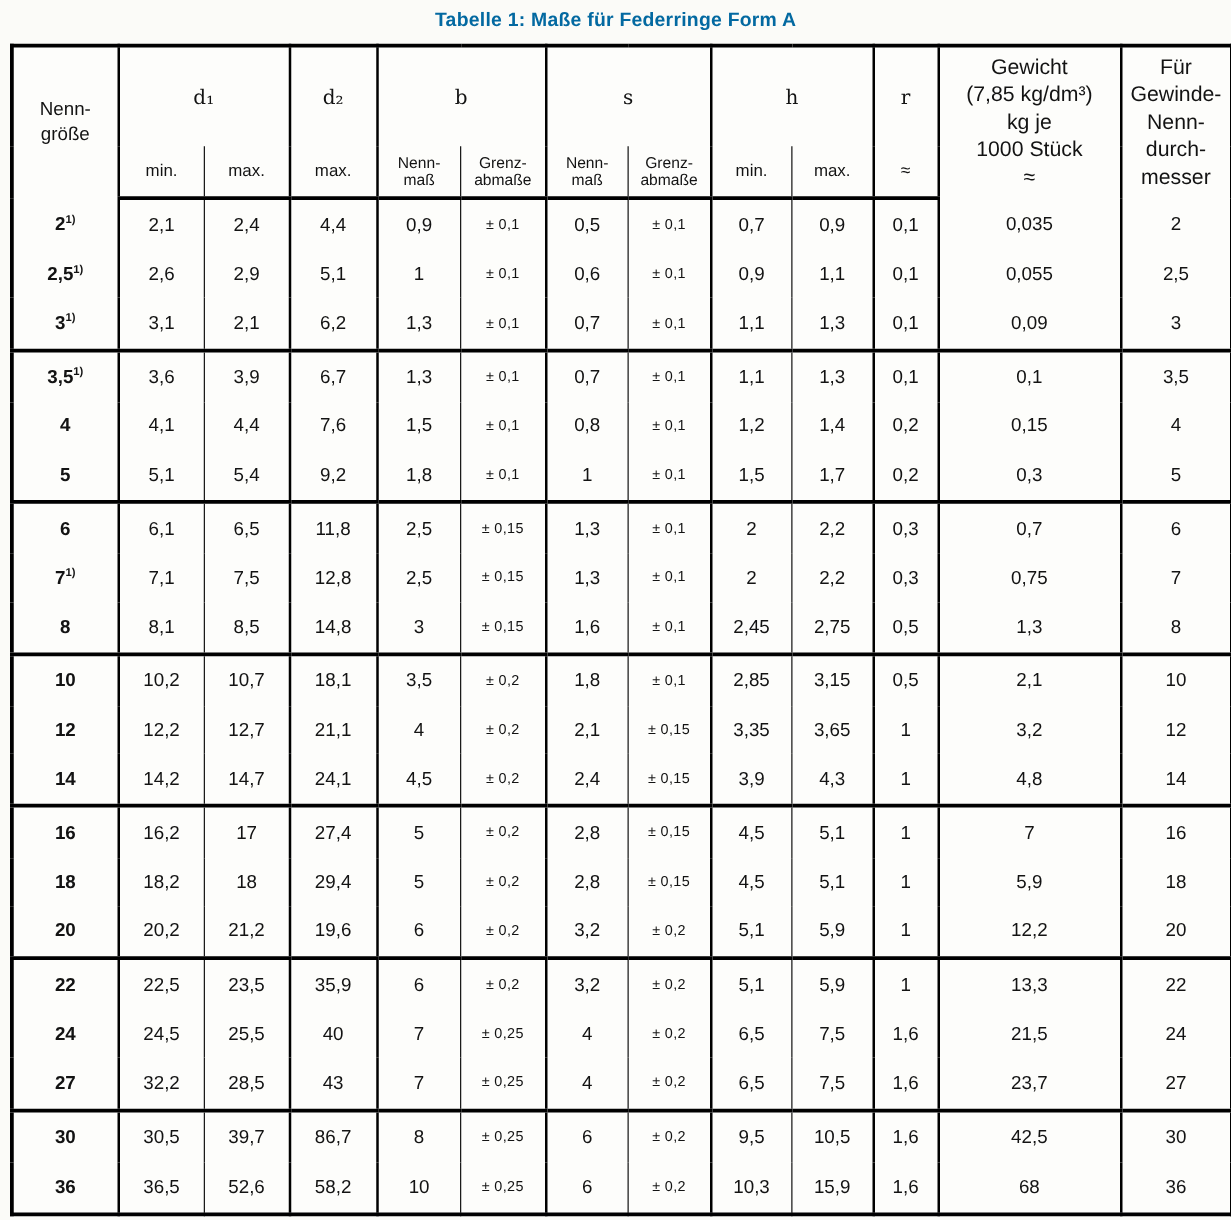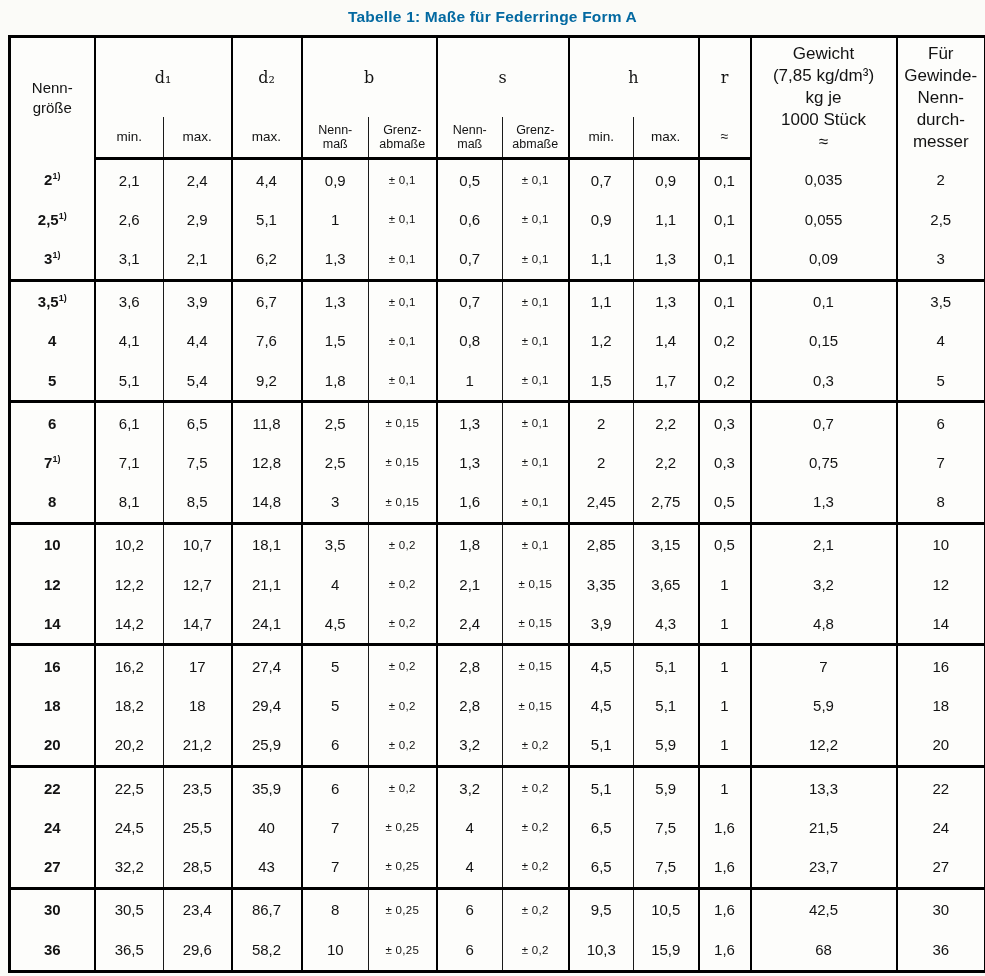--- a/index.html
+++ b/index.html
@@ -304,21 +304,21 @@
         <td class="b-major">4,5</td>
         <td class="b-thin">5,1</td>
         <td class="b-major">1</td>
         <td class="b-major">5,9</td>
         <td class="b-major">18</td>
       </tr>
       <tr>
         <td class="c-size">20</td>
         <td class="b-major">20,2</td>
         <td class="b-thin">21,2</td>
-        <td class="b-major">25,9</td>
+        <td class="b-major">19,6</td>
         <td class="b-major">6</td>
         <td class="tol b-thin">± 0,2</td>
         <td class="b-major">3,2</td>
         <td class="tol b-thin">± 0,2</td>
         <td class="b-major">5,1</td>
         <td class="b-thin">5,9</td>
         <td class="b-major">1</td>
         <td class="b-major">12,2</td>
         <td class="b-major">20</td>
       </tr>
@@ -363,36 +363,36 @@
         <td class="tol b-thin">± 0,2</td>
         <td class="b-major">6,5</td>
         <td class="b-thin">7,5</td>
         <td class="b-major">1,6</td>
         <td class="b-major">23,7</td>
         <td class="b-major">27</td>
       </tr>
       <tr class="group-start">
         <td class="c-size">30</td>
         <td class="b-major">30,5</td>
-        <td class="b-thin">23,4</td>
+        <td class="b-thin">39,7</td>
         <td class="b-major">86,7</td>
         <td class="b-major">8</td>
         <td class="tol b-thin">± 0,25</td>
         <td class="b-major">6</td>
         <td class="tol b-thin">± 0,2</td>
         <td class="b-major">9,5</td>
         <td class="b-thin">10,5</td>
         <td class="b-major">1,6</td>
         <td class="b-major">42,5</td>
         <td class="b-major">30</td>
       </tr>
       <tr>
         <td class="c-size">36</td>
         <td class="b-major">36,5</td>
-        <td class="b-thin">29,6</td>
+        <td class="b-thin">52,6</td>
         <td class="b-major">58,2</td>
         <td class="b-major">10</td>
         <td class="tol b-thin">± 0,25</td>
         <td class="b-major">6</td>
         <td class="tol b-thin">± 0,2</td>
         <td class="b-major">10,3</td>
         <td class="b-thin">15,9</td>
         <td class="b-major">1,6</td>
         <td class="b-major">68</td>
         <td class="b-major">36</td>

